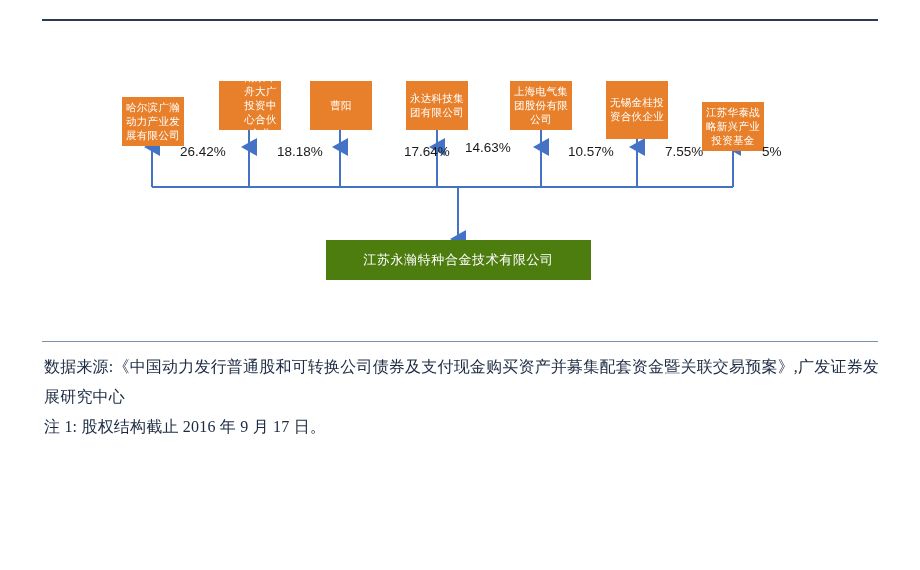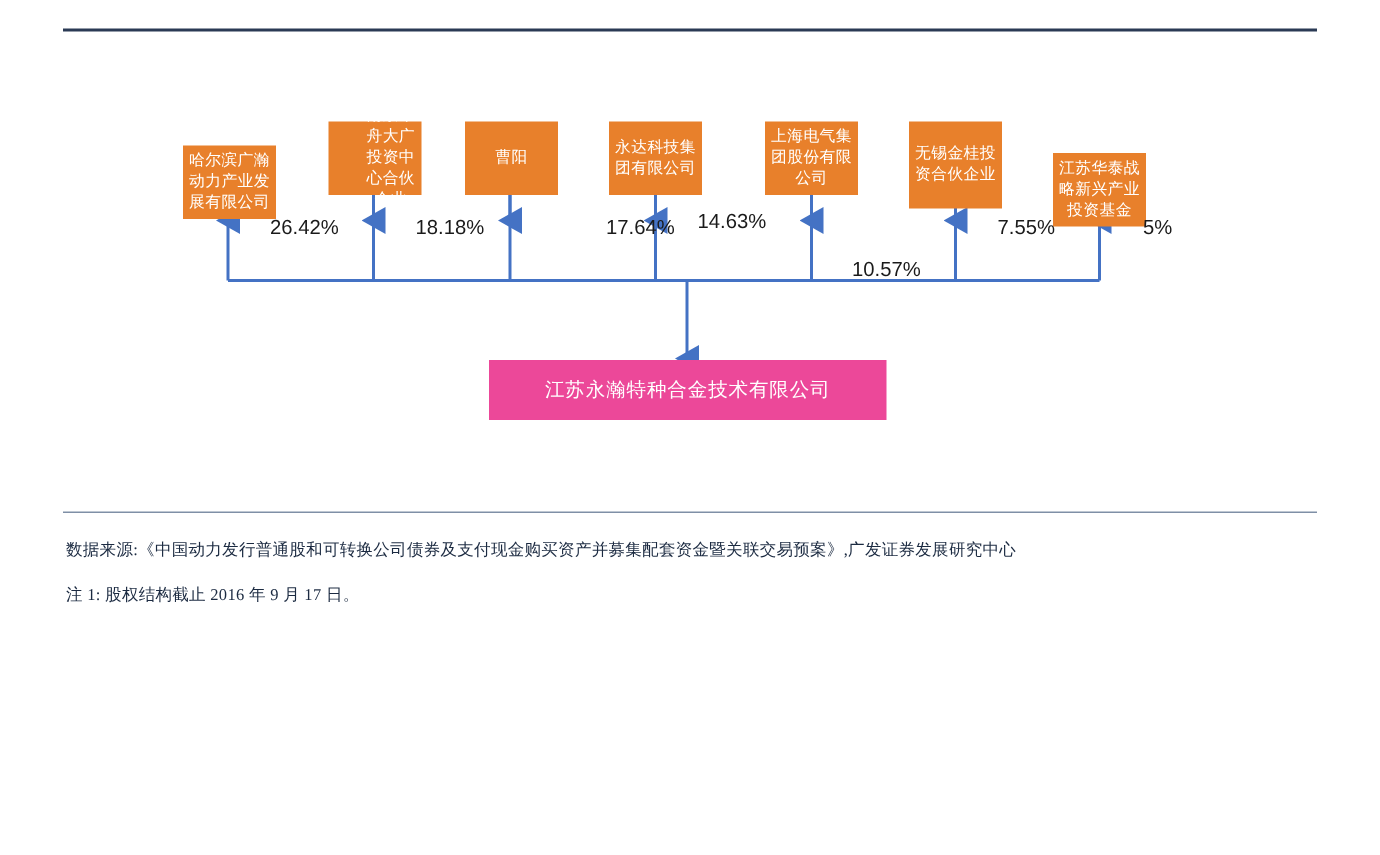--- a/index.html
+++ b/index.html
@@ -80,21 +80,21 @@
     padding: 2px 3px;
     letter-spacing: 0.3px;
   }
   .node-inner {
     display: block;
     width: 100%;
   }
   .node-target {
     position: absolute;
     box-sizing: border-box;
-    background: #ec4899;
+    background: #4d7c0f;
     color: #ffffff;
     font-family: "Liberation Serif", "DejaVu Serif", serif;
     font-size: 13px;
     letter-spacing: 0.6px;
     display: flex;
     align-items: center;
     justify-content: center;
     text-align: center;
   }
   .pct {
@@ -113,21 +113,21 @@
     width: 836px;
     height: 1px;
     background: #7f8fa6;
   }
   .footnotes {
     position: absolute;
     left: 44px;
     top: 352px;
     width: 840px;
     font-family: "Liberation Serif", "DejaVu Serif", serif;
-    font-size: 11px;
+    font-size: 16px;
     line-height: 30px;
     color: #1b2a41;
     letter-spacing: 0.2px;
   }
   .footnotes p {
     margin: 0;
   }
 </style>
 </head>
 <body>
@@ -192,21 +192,21 @@
     <span class="node-inner">无锡金桂投资合伙企业</span>
   </div>
   <div class="node" style="left:702px; top:29px; width:62px; height:49px;margin-top:21px;">
     <span class="node-inner">江苏华泰战略新兴产业投资基金</span>
   </div>
 
   <span class="pct" style="left:180px; top:92px;">26.42%</span>
   <span class="pct" style="left:277px; top:92px;">18.18%</span>
   <span class="pct" style="left:370px; top:92px;margin-left:34px;">17.64%</span>
   <span class="pct" style="left:465px; top:88px;">14.63%</span>
-  <span class="pct" style="left:568px; top:92px;margin-top:28px;">10.57%</span>
+  <span class="pct" style="left:568px; top:92px;">10.57%</span>
   <span class="pct" style="left:665px; top:92px;">7.55%</span>
   <span class="pct" style="left:762px; top:92px;">5%</span>
 
   <div class="node-target" style="left:326px; top:188px; width:265px; height:40px;">
     <span>江苏永瀚特种合金技术有限公司</span>
   </div>
 </div>
 
 <div class="foot-rule"></div>
 <div class="footnotes">

